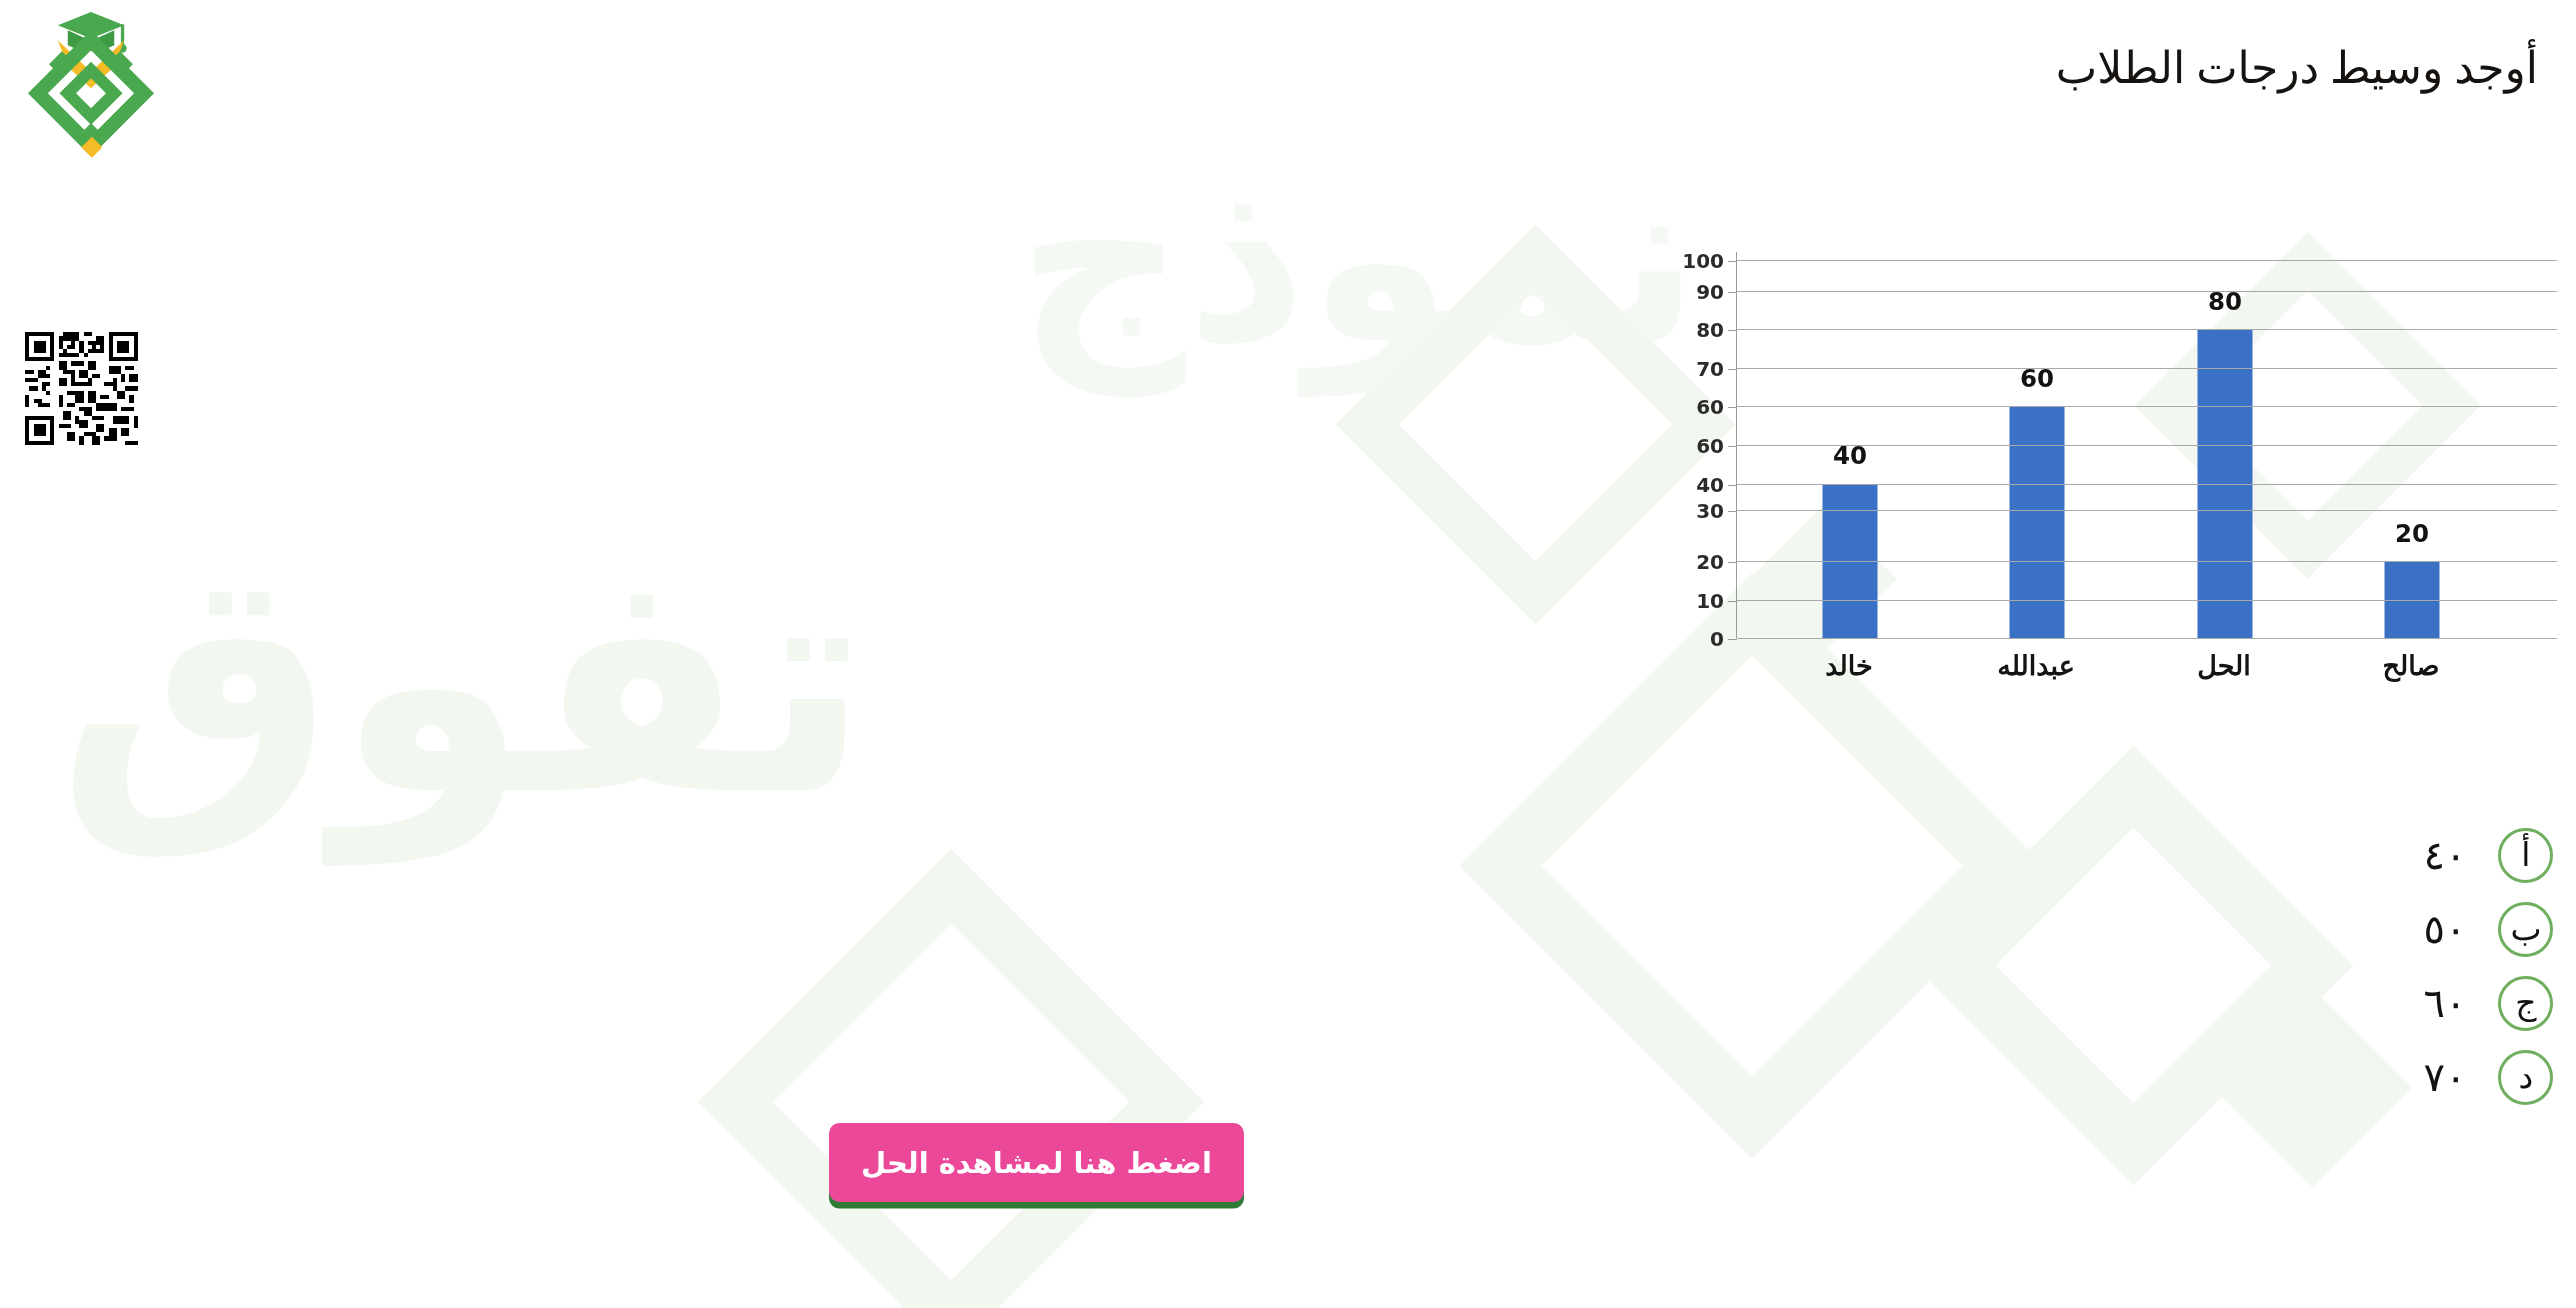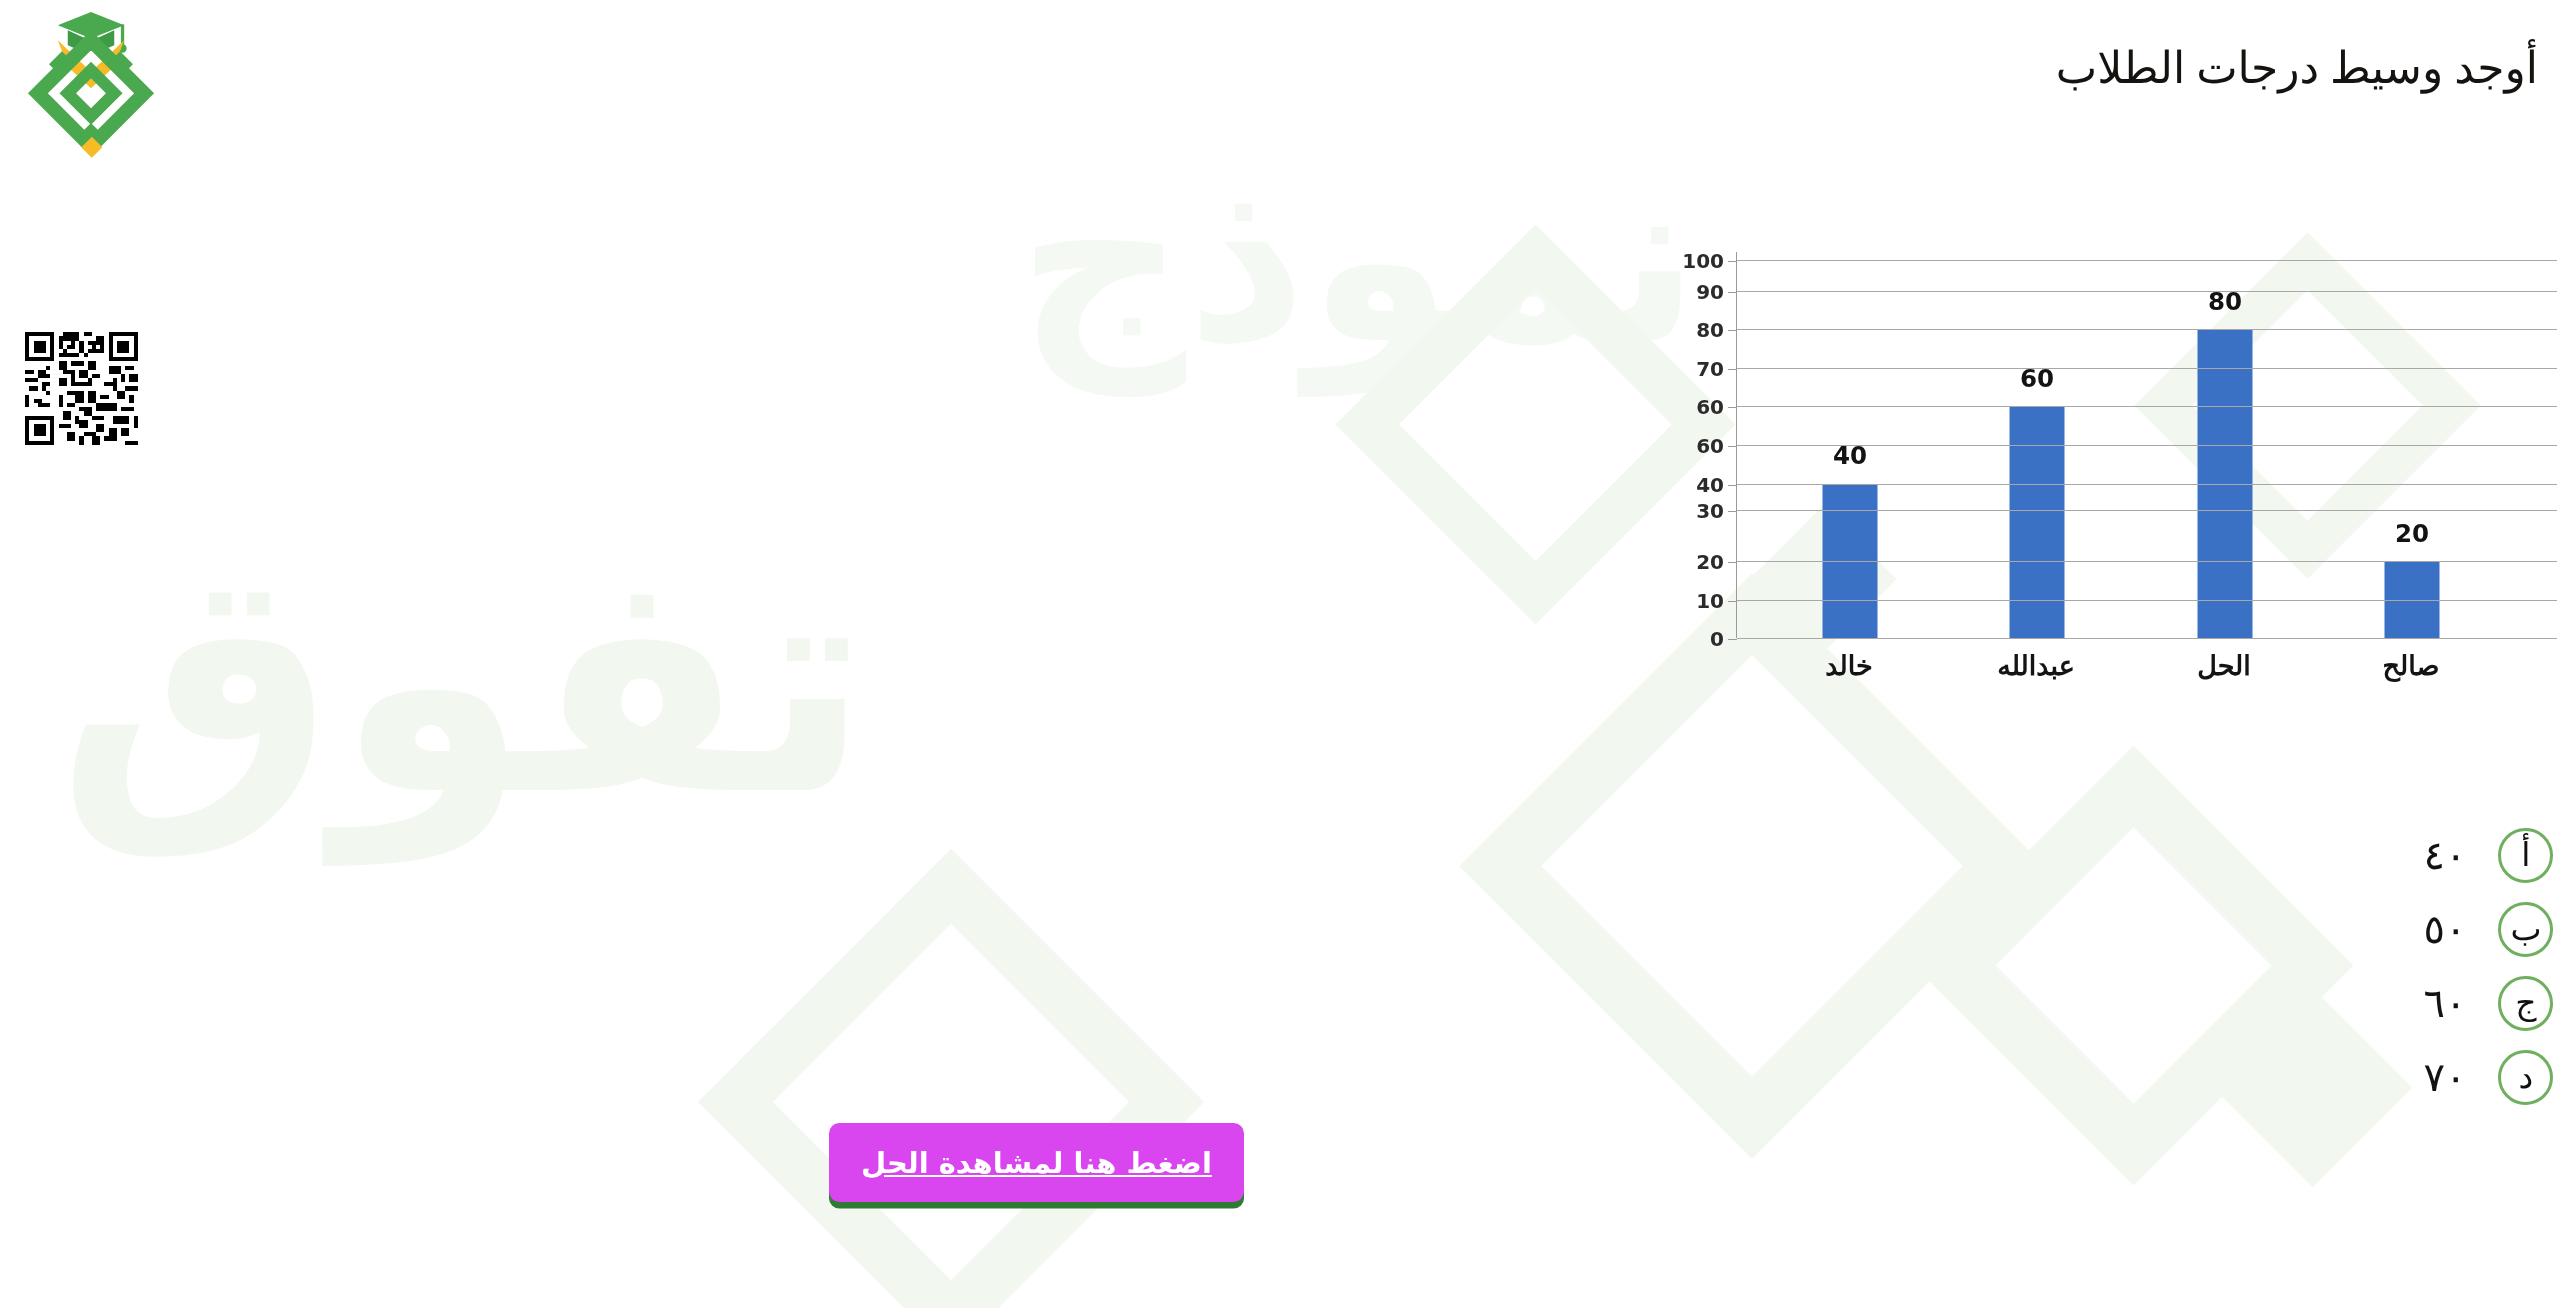--- a/index.html
+++ b/index.html
@@ -238,26 +238,25 @@
     border-radius: 10.4px;
     font-family: "DejaVu Sans", "Liberation Sans", sans-serif;
     font-size: 29px;
     font-weight: 700;
     cursor: pointer;
     white-space: nowrap;
     direction: rtl;
     user-select: none;
   }
   .btn-solution {
-    background: #d946ef;
+    background: #ec4899;
     color: #ffffff;
     border: none;
     box-shadow: 0 6.6px 0 #2f7b36;
     min-width: 266px;
-    text-decoration: underline;
   }
   .btn-telegram {
     background: #ffffff;
     color: #35903f;
     border: 2.4px solid #2f7a37;
     box-shadow: 0 6.6px 0 #2f7a37;
     min-width: 256px;
   }
   .tg-icon { flex: 0 0 auto; display: block; }
 </style>

